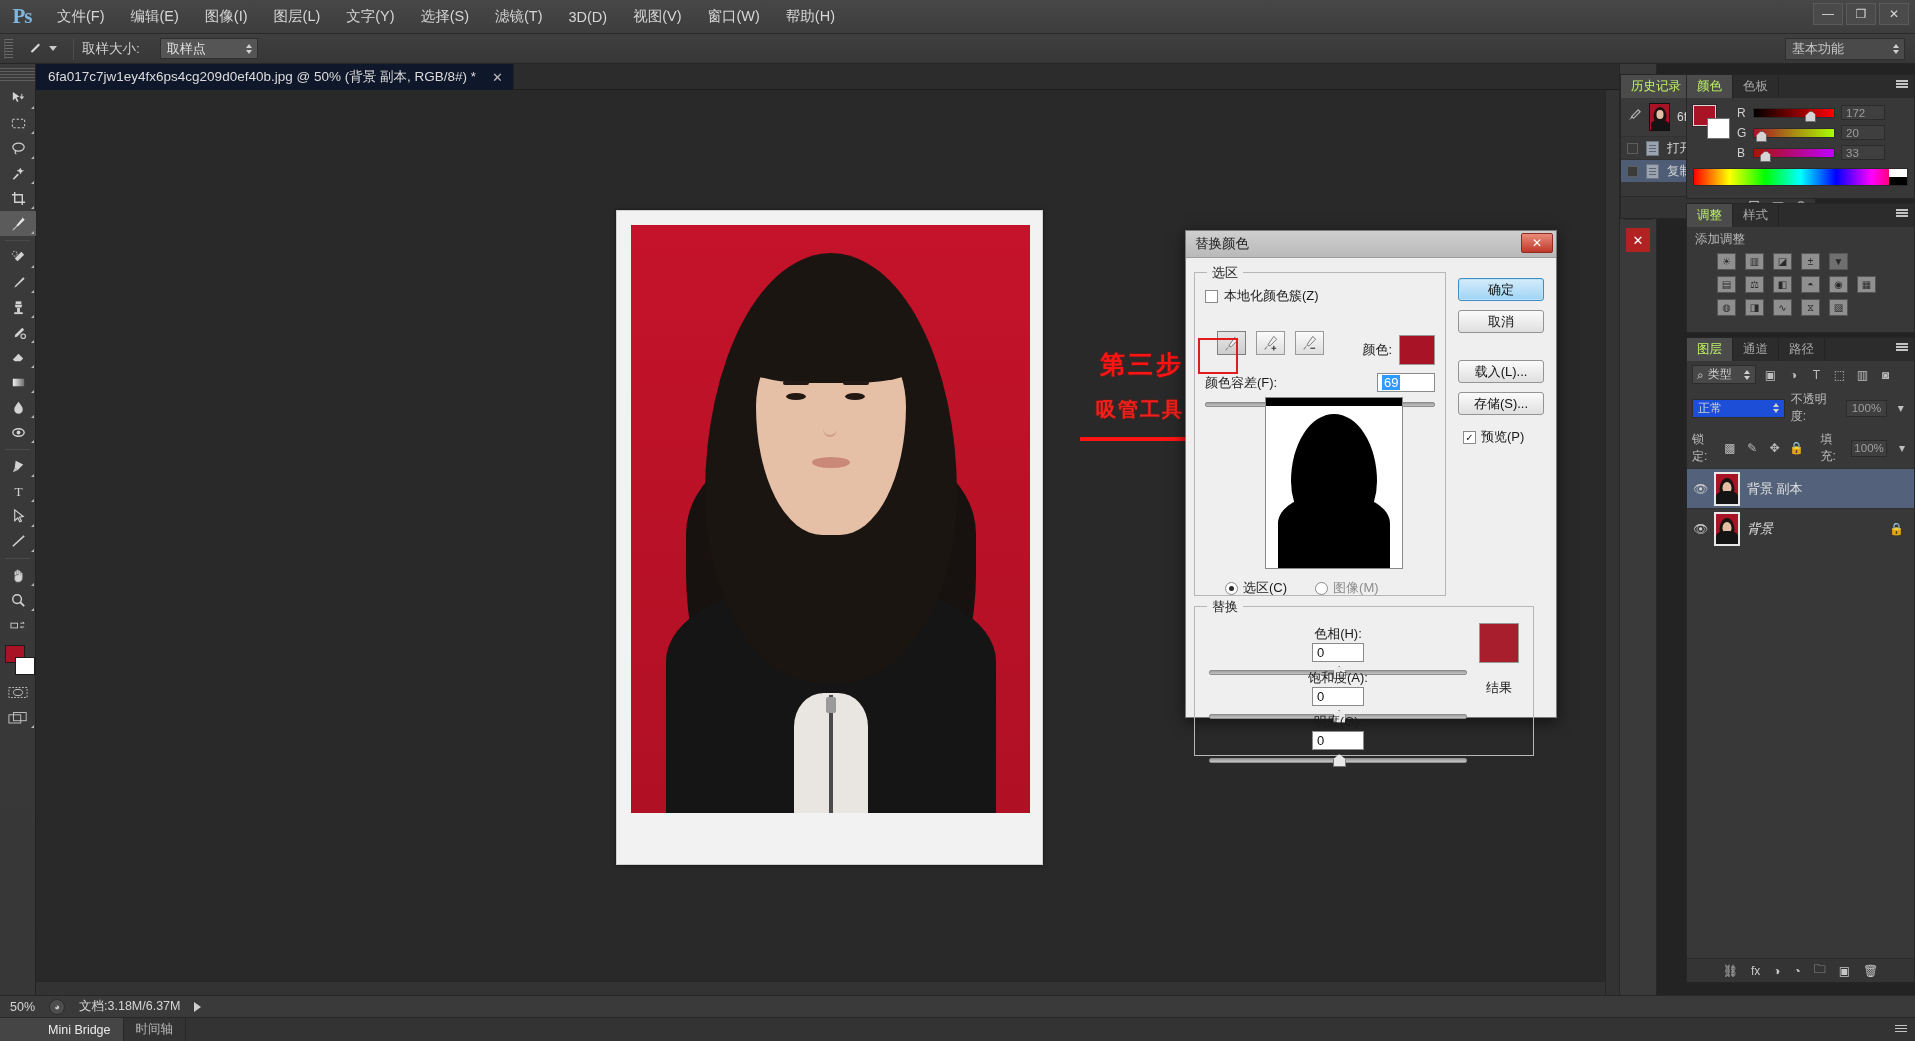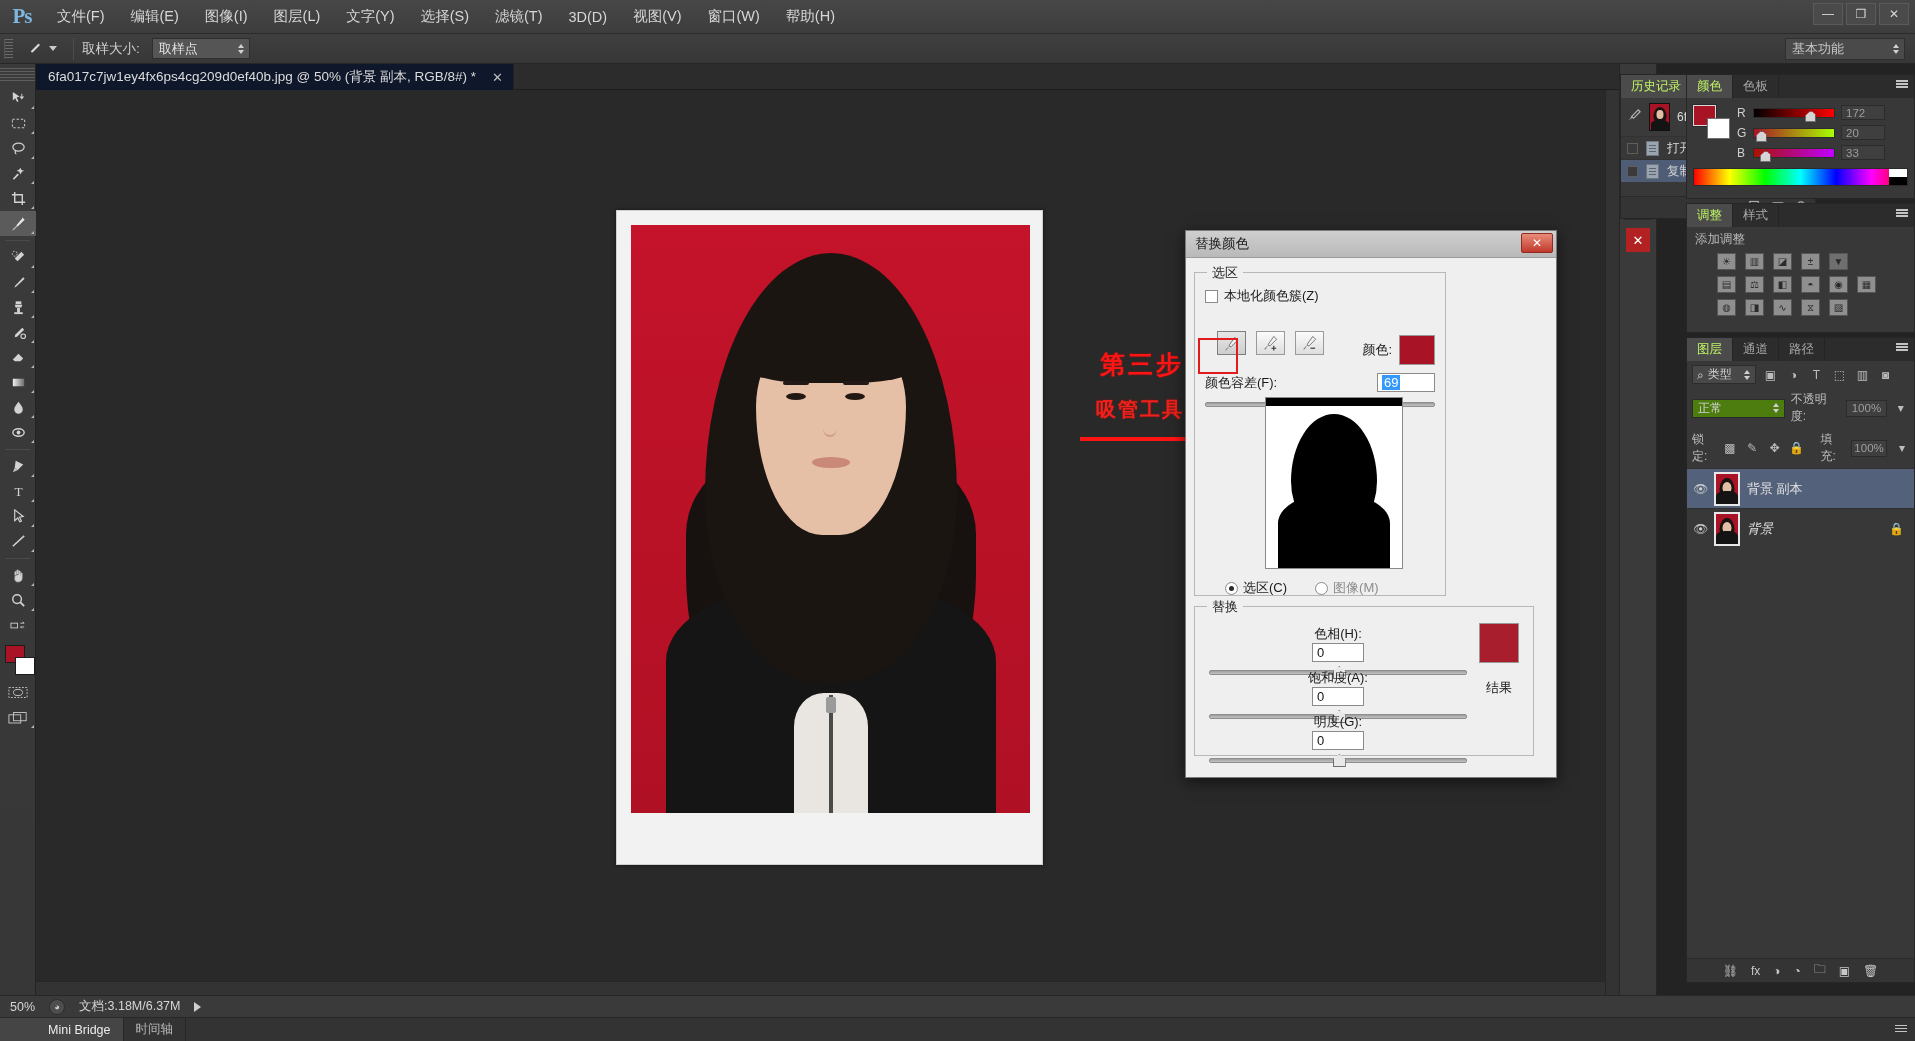--- a/index.html
+++ b/index.html
@@ -47,21 +47,21 @@
     border-left: 1px solid #555;
   }
   .tool-preview {
     width: 28px; height: 24px; display: flex; align-items: center; justify-content: center;
   }
   .caret-sm {
     width: 0; height: 0; border-left: 4px solid transparent; border-right: 4px solid transparent;
     border-top: 5px solid #c9c9c9; margin: 0 8px 0 2px;
   }
   .vdiv { width: 1px; height: 22px; background: #2b2b2b; border-right: 1px solid #4d4d4d; margin: 0 8px; }
-  .opt-label { color: #cfcfcf; font-size: 13.5px; margin-right: 12px; }
+  .opt-label { color: #cfcfcf; font-size: 13.5px; margin-right: 20px; }
   .opt-select {
     width: 98px; height: 21px; background: #555; border: 1px solid #2e2e2e;
     color: #e2e2e2; font-size: 13px; display: flex; align-items: center;
     padding: 0 6px; position: relative;
   }
   .spin {
     position: absolute; right: 5px; top: 50%; transform: translateY(-50%);
     display: flex; flex-direction: column; gap: 2px;
   }
   .spin i { width: 0; height: 0; border-left: 3.5px solid transparent; border-right: 3.5px solid transparent; }
@@ -183,21 +183,21 @@
   .anno {
     position: absolute; color: #ff1414; font-family: "DejaVu Serif", serif;
     font-weight: bold; white-space: nowrap; text-shadow: 0 0 2px rgba(255,0,0,.5);
   }
   .anno.step { left: 1064px; top: 258px; font-size: 25px; letter-spacing: 3px; }
   .anno.tool-name { left: 1060px; top: 306px; font-size: 20px; letter-spacing: 2px; color: #f0201a; }
   .arrow-wrap { position: absolute; left: 1044px; top: 338px; width: 160px; height: 22px; }
 
   
   .dialog {
-    position: absolute; left: 1185px; top: 230px; width: 372px; height: 548px;
+    position: absolute; left: 1185px; top: 230px; width: 372px; height: 488px;
     background: #efefef; border: 1px solid #7a7a7a;
     box-shadow: 0 4px 14px rgba(0,0,0,.55);
   }
   .dlg-title {
     height: 27px; background: linear-gradient(#cfcfcf, #b9b9b9);
     border-bottom: 1px solid #9c9c9c; display: flex; align-items: center;
     padding: 0 4px 0 9px; position: relative;
   }
   .dlg-title .t { font-size: 13.5px; color: #1a1a1a; }
   .dlg-close {
@@ -376,21 +376,21 @@
   .layers-panel { position: absolute; left: 1686px; top: 337px; width: 229px; bottom: 58px; }
   .lp-filter { display: flex; align-items: center; gap: 6px; padding: 4px 5px; }
   .filter-box {
     width: 64px; height: 19px; background: #484848; border: 1px solid #2c2c2c;
     color: #d2d2d2; font-size: 12px; display: flex; align-items: center; gap: 4px; padding: 0 4px;
     position: relative;
   }
   .fic { width: 17px; height: 17px; display: flex; align-items: center; justify-content: center; color: #bdbdbd; font-size: 12px; }
   .lp-blend { display: flex; align-items: center; gap: 6px; padding: 3px 5px; }
   .blend-box {
-    width: 96px; height: 19px; background: #4d7c0f; border: 1px solid #2c2c2c;
+    width: 96px; height: 19px; background: #1d4ed8; border: 1px solid #2c2c2c;
     color: #d2d2d2; font-size: 12px; display: flex; align-items: center; padding: 0 5px; position: relative;
   }
   .op-label { color: #bdbdbd; font-size: 12px; }
   .op-val {
     width: 42px; height: 17px; background: #3f3f3f; border: 1px solid #2b2b2b;
     color: #9f9f9f; font-size: 11.5px; display: flex; align-items: center; justify-content: center;
   }
   .lp-lock { display: flex; align-items: center; gap: 8px; padding: 3px 5px; }
   .layer-row {
     display: flex; align-items: center; gap: 7px; height: 40px; padding: 0 6px;
@@ -821,20 +821,31 @@
             <div class="thumb" style="left:48%"></div>
           </div>
         </div>
 
         <div style="position:absolute;right:14px;top:16px;text-align:center;">
           <div id="result-sw" style="width: 40px; height: 40px; border: 1px solid rgb(154, 154, 154); background: rgb(168, 30, 44);"></div>
           <div class="lbl" style="margin-top:16px;">结果</div>
         </div>
       </div>
 
+      <div class="btn-col">
+        <div class="btn primary">确定</div>
+        <div class="btn">取消</div>
+        <div style="height:9px"></div>
+        <div class="btn">载入(L)...</div>
+        <div class="btn">存储(S)...</div>
+        <div style="display:flex;align-items:center;gap:5px;margin-top:4px;padding-left:5px;">
+          <span class="chk">✓</span>
+          <span class="lbl">预览(P)</span>
+        </div>
+      </div>
 
     </div>
   </div>
   <div class="highlight-box"></div>
 
   <div class="icon-rail">
     <div class="rail-grip"></div>
     <div class="rail-btn">
       <svg width="17" height="17" viewBox="0 0 18 18">
           <rect x="2" y="3" width="5" height="4" fill="#c9c9c9"></rect>

